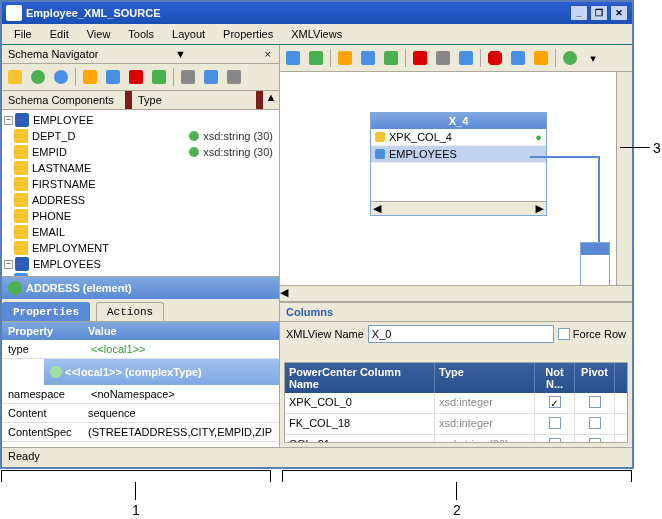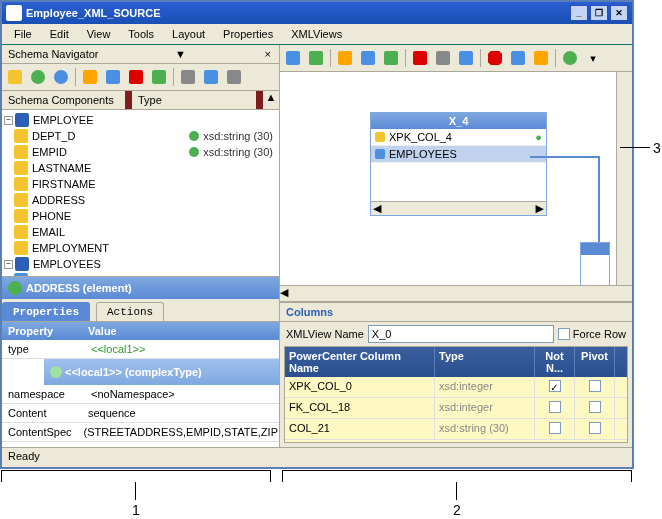--- a/index.html
+++ b/index.html
@@ -57,21 +57,21 @@
 .entity-row { display: flex; align-items: center; padding: 2px 4px; border-bottom: 1px solid #eee; }
 .entity-row.sel { background: #c1d2ee; }
 .er-icon { width: 10px; height: 10px; background: #f4c430; margin-right: 4px; border-radius: 2px; }
 .er-icon.blue { background: #4a90e2; }
 .entity-scroll { height: 14px; background: #ece9d8; border-top: 1px solid #aca899; display: flex; justify-content: space-between; padding: 0 2px; }
 .conn-line { position: absolute; background: #5a8ad5; }
 .columns-panel { height: 145px; display: flex; flex-direction: column; border-top: 1px solid #aca899; background: #ece9d8; }
 .cols-title { padding: 3px 6px; font-weight: bold; color: #2a5fb5; border-bottom: 1px solid #aca899; }
 .cols-filter { display: flex; align-items: center; padding: 3px 6px; gap: 4px; }
 .cols-filter input[type="text"] { flex: 1; border: 1px solid #7f9db9; padding: 1px 3px; font-size: 11px; height: 18px; }
-.cols-table { flex: 1; overflow: auto; background: #fef9c3; margin: 0 4px 4px; border: 1px solid #aca899; }
+.cols-table { flex: 1; overflow: auto; background: #ffffff; margin: 16px 4px 4px; border: 1px solid #aca899; }
 .ct-head { display: flex; background: linear-gradient(to bottom, #3a5f9f, #2a4f8f); color: #fff; font-weight: bold; }
 .ct-cell { padding: 3px 4px; border-right: 1px solid #5a7fb5; }
 .ctc1 { width: 150px; }
 .ctc2 { width: 100px; }
 .ctc3 { width: 40px; text-align: center; }
 .ctc4 { width: 40px; text-align: center; }
 .ct-row { display: flex; border-bottom: 1px solid #e0e0e0; }
 .ct-row .ct-cell { border-right: 1px solid #e0e0e0; }
 .chk { width: 12px; height: 12px; border: 1px solid #7f9db9; display: inline-block; background: #fff; }
 .chk.checked::after { content: "✓"; font-size: 10px; line-height: 10px; color: #000; }
@@ -237,21 +237,21 @@
             <div class="prop-row">
               <div class="prop-cell pc1">namespace</div>
               <div class="prop-cell pc2"><span class="small-icon" style="background:#4a90e2"></span><span>&lt;noNamespace&gt;</span></div>
             </div>
             <div class="prop-row">
               <div class="prop-cell pc1">Content</div>
               <div class="prop-cell pc2">sequence</div>
             </div>
             <div class="prop-row">
               <div class="prop-cell pc1">ContentSpec</div>
-              <div class="prop-cell pc2">(STREETADDRESS,EMPID,STATE,ZIP</div>
+              <div class="prop-cell pc2">(STREETADDRESS,CITY,EMPID,ZIP</div>
             </div>
           </div>
         </div>
       </div>
 
       <div class="right-panel">
         <div class="canvas-toolbar">
           <div class="tool-btn">
               <div class="icon-sq" style="background:#4a90e2"></div>
             </div>

